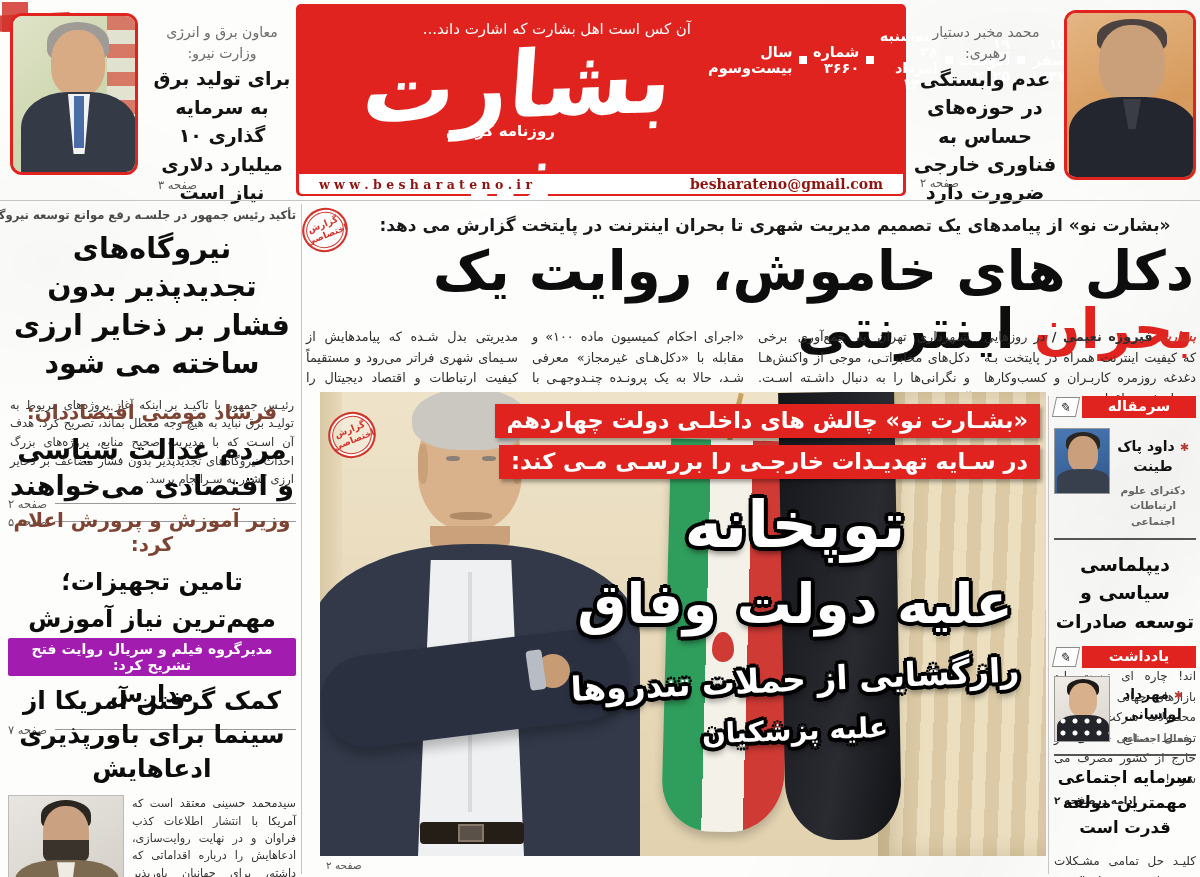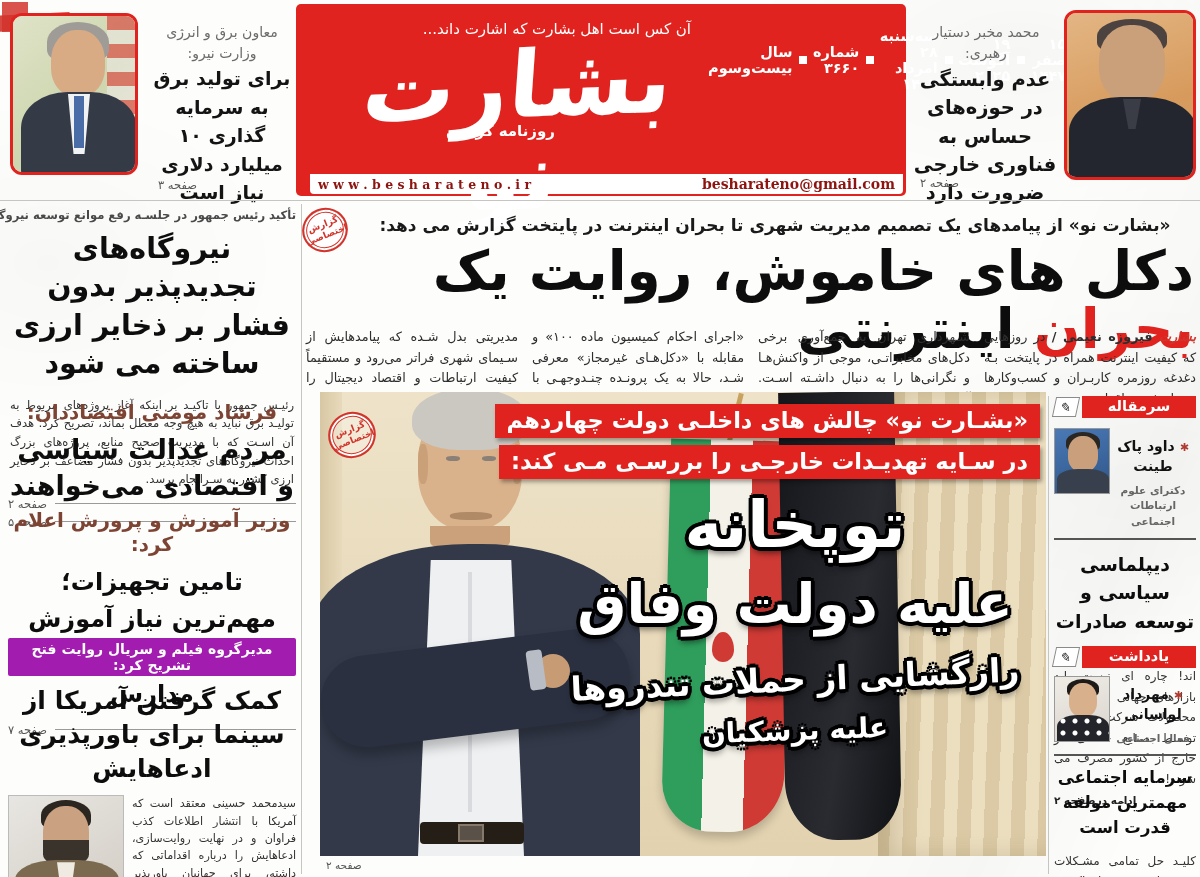--- a/index.html
+++ b/index.html
@@ -159,21 +159,21 @@
         </div>
       <div class="date-line">
           <span class="sq"></span>
           <span>۸ صفحه</span>
         </div>
       <div class="date-line">
           <span class="sq"></span>
           <span>۱۰۰۰۰ تومان</span>
         </div>
     </div>
-    <div class="abs mast-strip" style="left:14px; right:3px; bottom:2px; height:20px; padding:0 8px; border-radius:0 0 4px 4px;align-items:center;">
+    <div class="abs mast-strip" style="left:3px; right:3px; bottom:2px; height:20px; padding:0 20px; border-radius:0 0 4px 4px;align-items:center;">
       <span style="font-size:12.5px; font-weight:bold;">w w w . b e s h a r a t e n o . i r</span>
       <span style="font-size:14px; font-weight:bold;">besharateno@gmail.com</span>
     </div>
   </div>
 
   <div class="abs" style="left:908px; top:4px; width:290px; height:194px;">
     <div class="abs rtl kicker-gray" style="left:4px; top:18px; width:148px;">محمد مخبر دستیار رهبری:</div>
     <div class="abs rtl h-head" style="left:0px; top:62px; width:154px; font-size:19.5px; line-height:1.45;">عدم وابستگی در حوزه‌های حساس به فناوری خارجی ضرورت دارد</div>
     <div class="abs pagecap" style="left:12px; top:172px;">صفحه ۲</div>
     <div class="abs photo-frame" style="left:156px; top:6px; width:132px; height:170px;">

